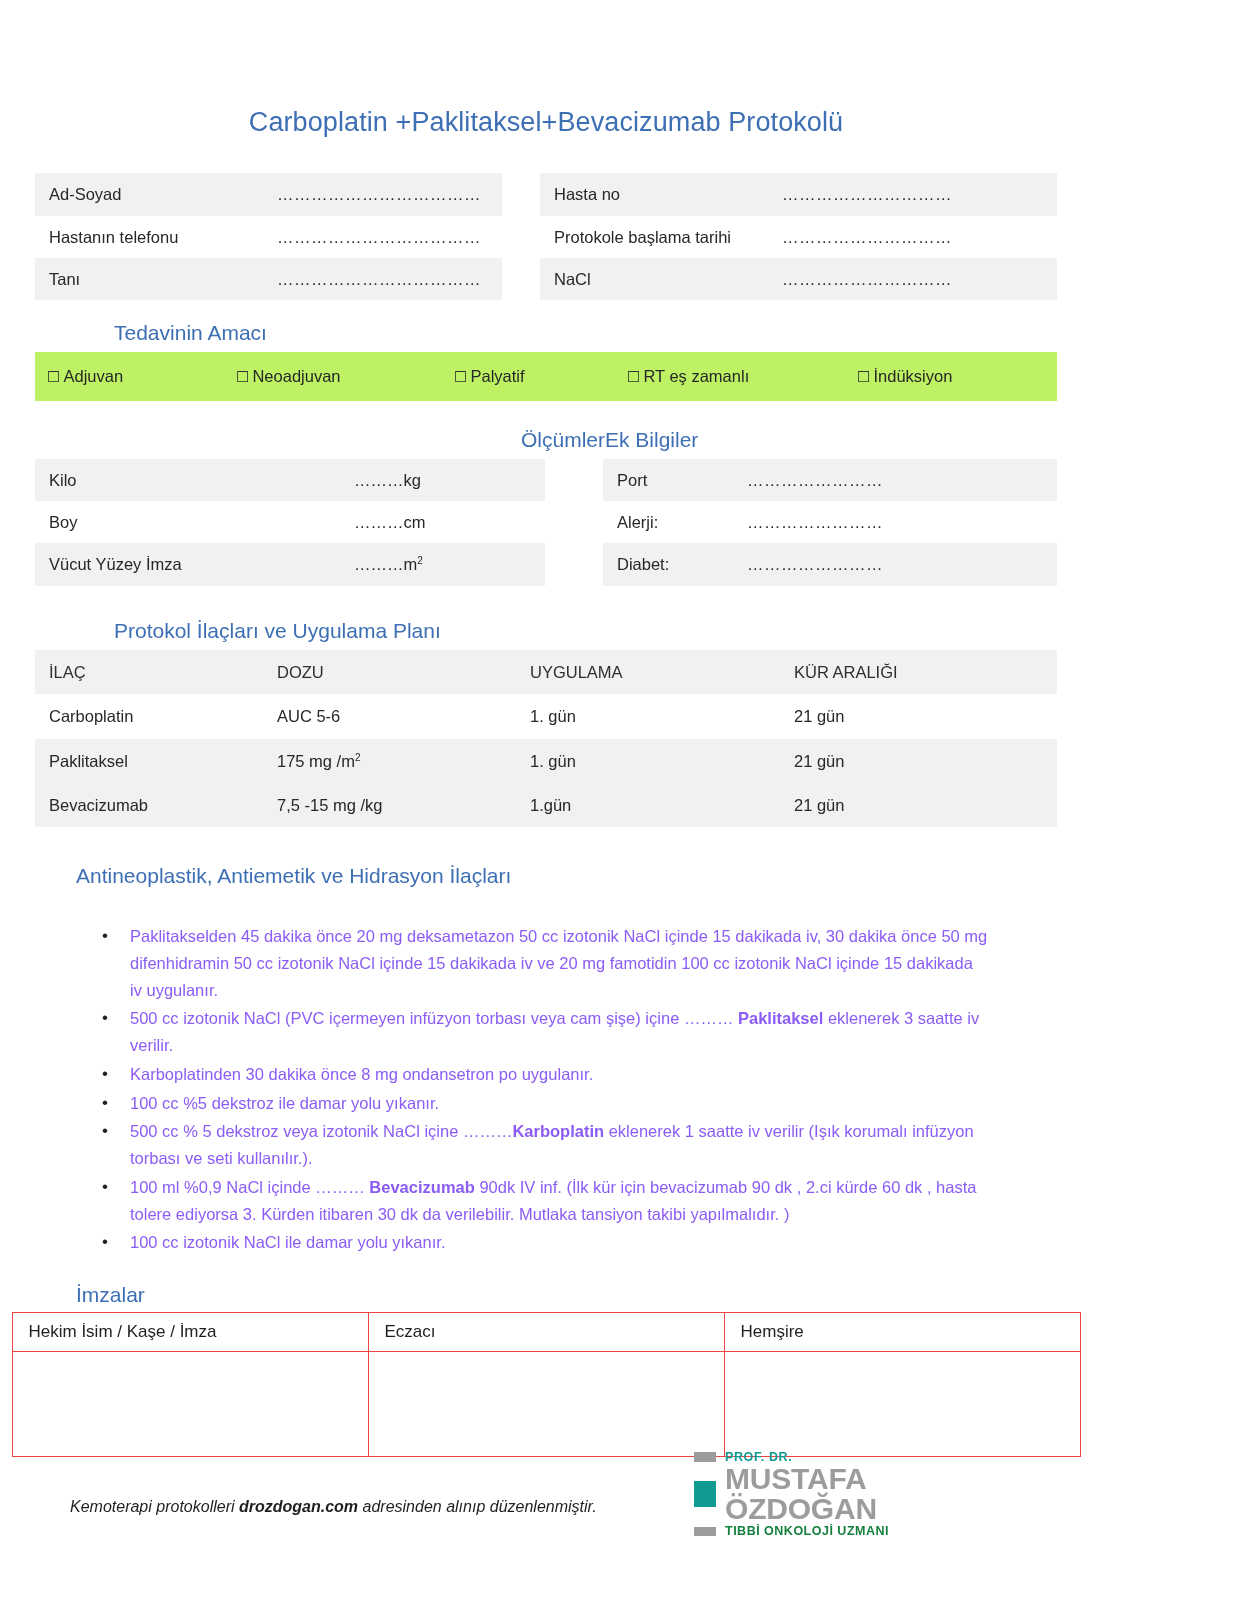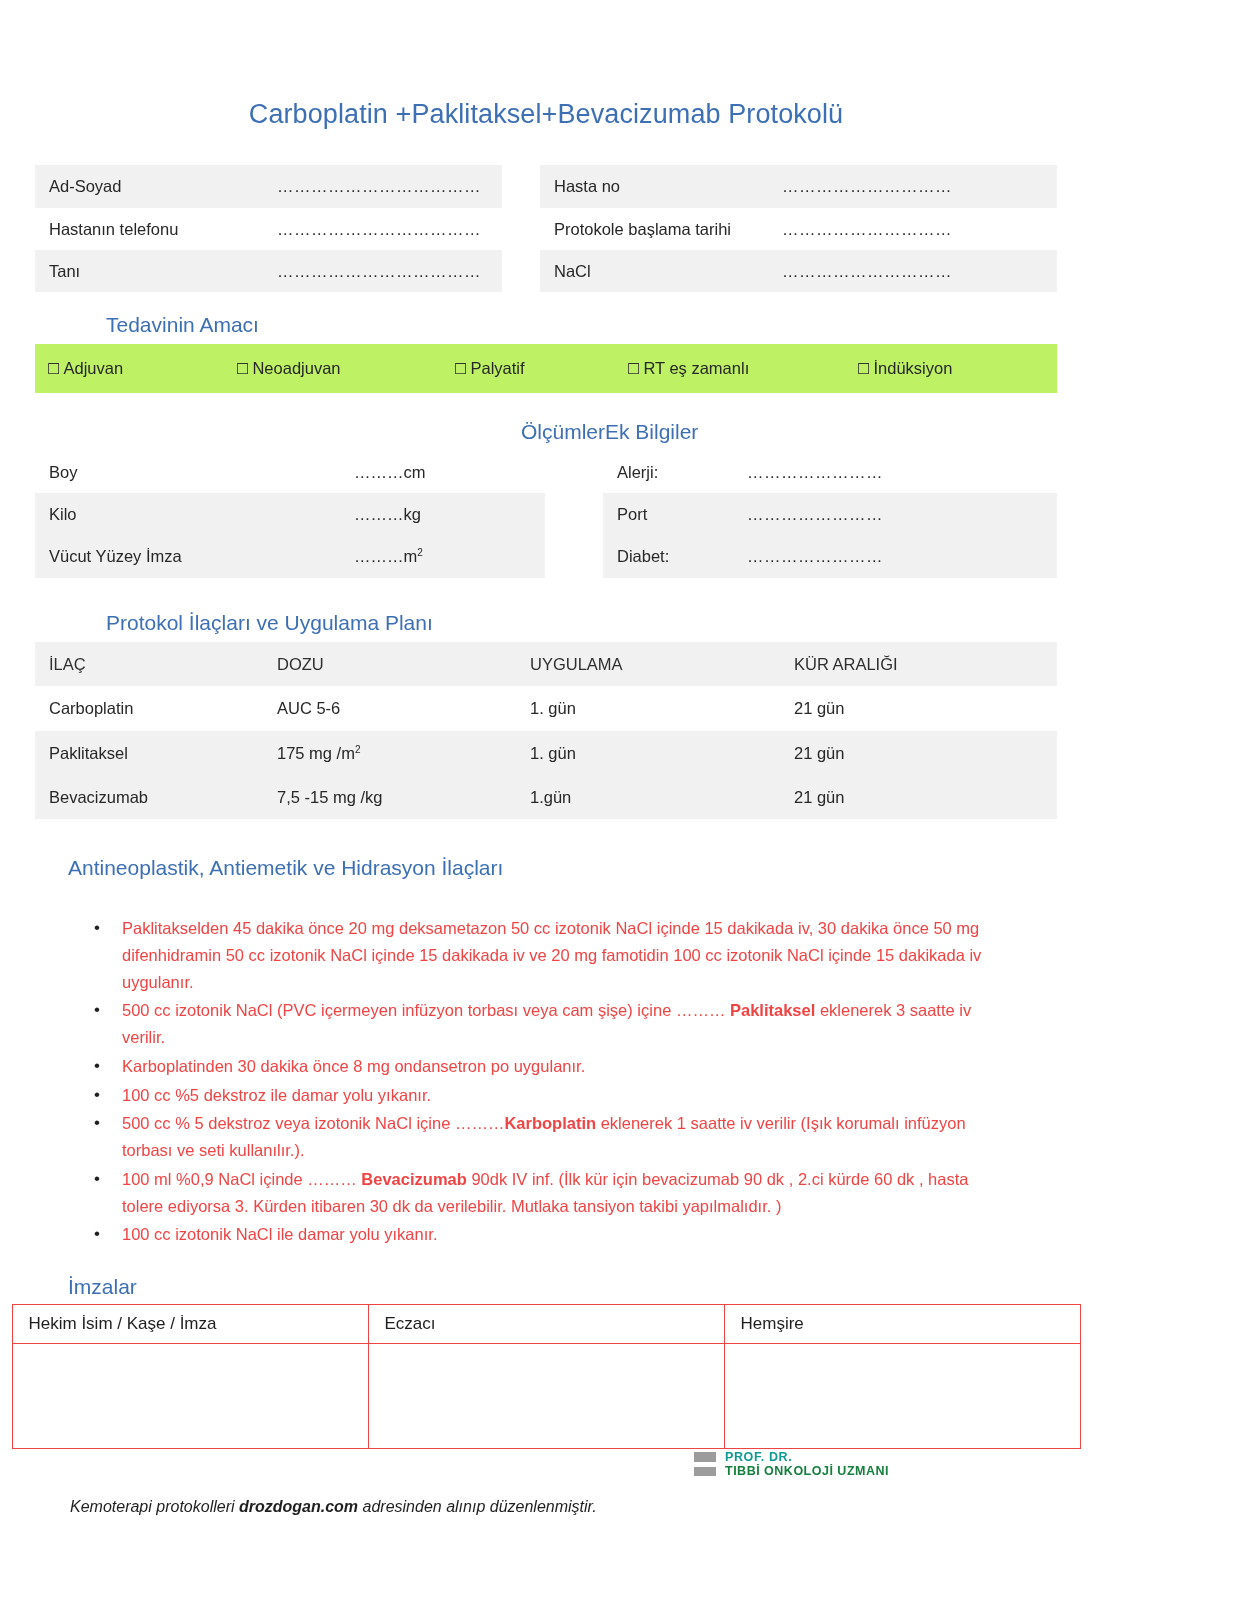--- a/index.html
+++ b/index.html
@@ -12,21 +12,21 @@
     width: 1236px;
     min-height: 1600px;
     font-family: "Liberation Sans", sans-serif;
     color: #262626;
     position: relative;
   }
   .page {
     width: 1092px;
     min-height: 1600px;
     box-sizing: border-box;
-    padding: 0;
+    padding: 8px;
     position: relative;
   }
 
   
   .doc-title {
     text-align: center;
     color: #3d6fb4;
     font-size: 27px;
     font-weight: 400;
     letter-spacing: 0.1px;
@@ -115,21 +115,21 @@
   }
   ul.meds {
     margin: 34px 0 0 0;
     padding: 0 95px 0 122px;
     list-style: none;
   }
   ul.meds li {
     position: relative;
     font-size: 16.5px;
     line-height: 1.62;
-    color: #ef4444;
+    color: #8b5cf6;
     margin-bottom: 2px;
     text-align: left;
   }
   ul.meds li::before {
     content: "\2022";
     position: absolute;
     left: -28px;
     top: -1px;
     font-size: 17px;
     color: #1f1f1f;
@@ -288,32 +288,32 @@
     <table class="grid meas">
       <colgroup>
         <col style="width:305px">
           <col style="width:205px">
           <col style="width:58px">
         <col style="width:130px">
           <col style="width:324px">
       </colgroup>
       <tbody>
         <tr>
+          <td class="shaded">Kilo</td>
+          <td class="shaded">………kg</td>
+          <td class="gap-col"></td>
+          <td class="shaded">Port</td>
+          <td class="shaded dots">……………………</td>
+        </tr>
+        <tr>
           <td class="plain">Boy</td>
           <td class="plain">………cm</td>
           <td class="gap-col"></td>
           <td class="plain">Alerji:</td>
           <td class="plain dots">……………………</td>
-        </tr>
-        <tr>
-          <td class="shaded">Kilo</td>
-          <td class="shaded">………kg</td>
-          <td class="gap-col"></td>
-          <td class="shaded">Port</td>
-          <td class="shaded dots">……………………</td>
         </tr>
         <tr>
           <td class="shaded">Vücut Yüzey İmza</td>
           <td class="shaded"><span>………m</span><sup>2</sup></td>
           <td class="gap-col"></td>
           <td class="shaded">Diabet:</td>
           <td class="shaded dots">……………………</td>
         </tr>
       </tbody>
     </table>
@@ -397,19 +397,23 @@
     <div class="footer-note">
       <span>Kemoterapi protokolleri </span><b>drozdogan.com</b><span> adresinden alınıp düzenlenmiştir.</span>
     </div>
 
     <div class="logo">
       <div class="logo-row">
         <span class="sq sq-sm"></span>
         <span class="logo-top">PROF. DR.</span>
       </div>
       <div class="logo-row">
+        <span class="sq sq-lg"></span>
+        <span class="logo-mid">MUSTAFA ÖZDOĞAN</span>
+      </div>
+      <div class="logo-row">
         <span class="sq sq-sm2"></span>
         <span class="logo-bot">TIBBİ ONKOLOJİ UZMANI</span>
       </div>
     </div>
   </div>
 
 </div>
 
 </body></html>

